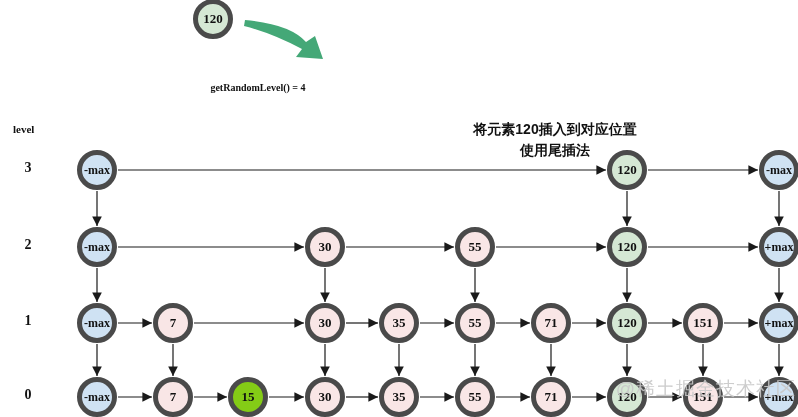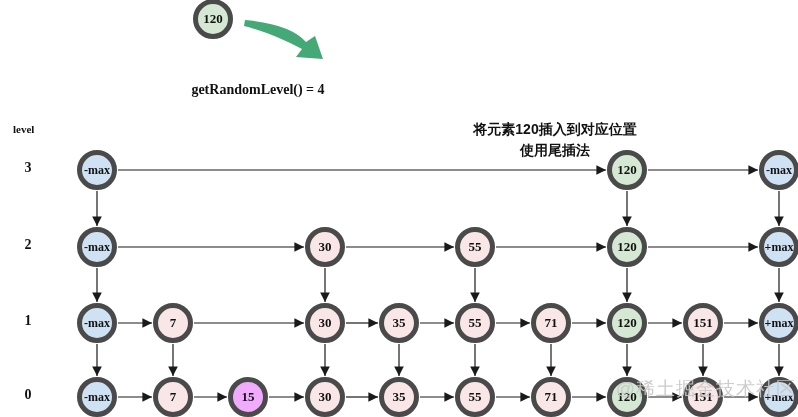--- a/index.html
+++ b/index.html
@@ -10,21 +10,21 @@
   .node{position:absolute;width:40px;height:40px;border-radius:50%;
         border:5px solid #0c4a6e;box-sizing:border-box;display:flex;
         align-items:center;justify-content:center;
         font-weight:bold;font-size:13px;color:#111;z-index:3;}
   .node.max{font-size:12px;}
   .row-label{position:absolute;font-weight:bold;font-size:14px;color:#111;
              width:22px;text-align:center;z-index:3;}
   .axis-label{position:absolute;left:13px;top:123px;font-weight:bold;
               font-size:11px;color:#111;z-index:3;}
   .random-text{position:absolute;left:158px;top:82px;width:200px;text-align:center;
-               font-weight:bold;font-size:14px;color:#111;z-index:3;}
+               font-weight:bold;font-size:10px;color:#111;z-index:3;}
   .caption{position:absolute;left:445px;top:79px;width:220px;text-align:center;
            font-weight:bold;font-size:14px;line-height:21px;color:#111;z-index:3;
            font-family:"Liberation Sans","DejaVu Sans",sans-serif;margin-top:40px;}
   .watermark{position:absolute;right:2px;top:376px;font-size:19px;color:#c8c8c8;
              opacity:.9;z-index:6;letter-spacing:1px;
              font-family:"Liberation Sans","DejaVu Sans",sans-serif;}
 </style>
 </head>
 <body>
 
@@ -112,21 +112,21 @@
       <div class="node" style="left: 305px; top: 303px; background: rgb(249, 230, 230); border-color: rgb(74, 74, 74);">30</div>
       <div class="node" style="left: 379px; top: 303px; background: rgb(249, 230, 230); border-color: rgb(74, 74, 74);">35</div>
       <div class="node" style="left: 455px; top: 303px; background: rgb(249, 230, 230); border-color: rgb(74, 74, 74);">55</div>
       <div class="node" style="left: 531px; top: 303px; background: rgb(249, 230, 230); border-color: rgb(74, 74, 74);">71</div>
       <div class="node" style="left: 607px; top: 303px; background: rgb(213, 232, 212); border-color: rgb(74, 74, 74);">120</div>
       <div class="node" style="left: 683px; top: 303px; background: rgb(249, 230, 230); border-color: rgb(74, 74, 74);">151</div>
       <div class="node max" style="left: 759px; top: 303px; background: rgb(207, 226, 243); border-color: rgb(74, 74, 74);">+max</div>
       <div class="row-label" style="left: 17px; top: 387px;">0</div>
       <div class="node max" style="left: 77px; top: 377px; background: rgb(207, 226, 243); border-color: rgb(74, 74, 74);">-max</div>
       <div class="node" style="left: 153px; top: 377px; background: rgb(249, 230, 230); border-color: rgb(74, 74, 74);">7</div>
-      <div class="node" style="left: 228px; top: 377px; background: #f0abfc; border-color: rgb(74, 74, 74);">15</div>
+      <div class="node" style="left: 228px; top: 377px; background: #84cc16; border-color: rgb(74, 74, 74);">15</div>
       <div class="node" style="left: 305px; top: 377px; background: rgb(249, 230, 230); border-color: rgb(74, 74, 74);">30</div>
       <div class="node" style="left: 379px; top: 377px; background: rgb(249, 230, 230); border-color: rgb(74, 74, 74);">35</div>
       <div class="node" style="left: 455px; top: 377px; background: rgb(249, 230, 230); border-color: rgb(74, 74, 74);">55</div>
       <div class="node" style="left: 531px; top: 377px; background: rgb(249, 230, 230); border-color: rgb(74, 74, 74);">71</div>
       <div class="node" style="left: 607px; top: 377px; background: rgb(213, 232, 212); border-color: rgb(74, 74, 74);">120</div>
       <div class="node" style="left: 683px; top: 377px; background: rgb(249, 230, 230); border-color: rgb(74, 74, 74);">151</div>
       <div class="node max" style="left: 759px; top: 377px; background: rgb(207, 226, 243); border-color: rgb(74, 74, 74);">+max</div>
     </div>
 
   <div class="watermark">@稀土掘金技术社区</div>

